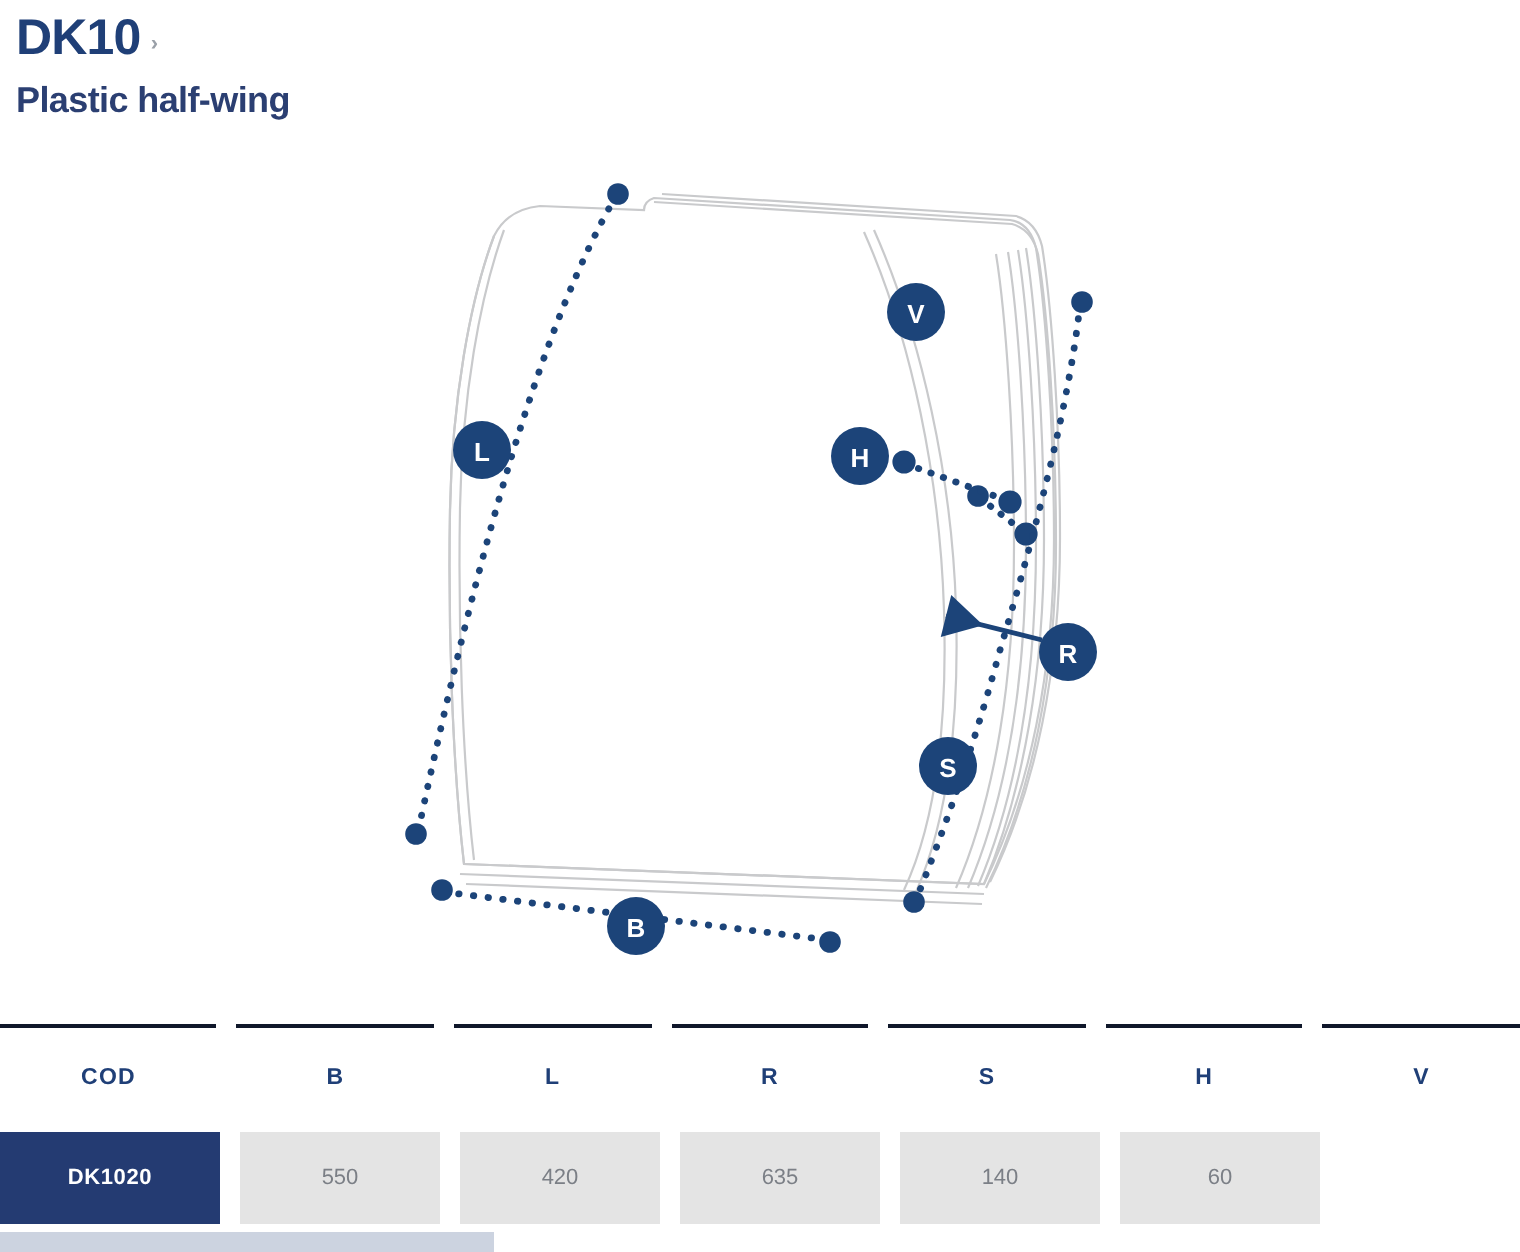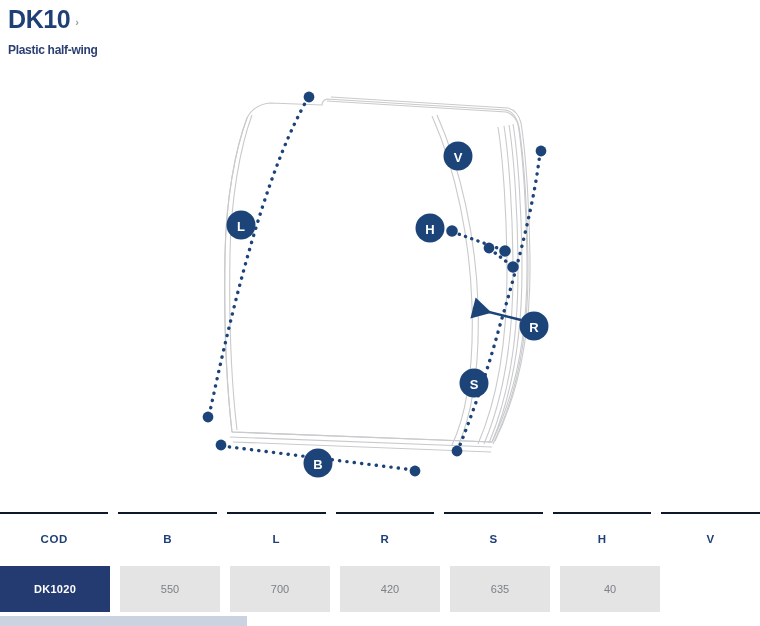--- a/index.html
+++ b/index.html
@@ -23,21 +23,21 @@
     line-height: 30px;
   }
   .title-chevron {
     font-size: 11px;
     color: #9aa0a8;
     font-weight: bold;
     position: relative;
     top: -2px;
   }
   .subtitle {
-    font-size: 12px;
+    font-size: 18px;
     font-weight: bold;
     color: #2b3f72;
     letter-spacing: -0.3px;
     margin-top: 6px;
     line-height: 21px;
   }
 
   
   .drawing { position: absolute; left: 0; top: 80px; width: 760px; height: 420px; }
   .drawing svg { display: block; }
@@ -208,22 +208,22 @@
       <div class="th c1">B</div>
       <div class="th c2">L</div>
       <div class="th c3">R</div>
       <div class="th c4">S</div>
       <div class="th c5">H</div>
       <div class="th c6">V</div>
     </div>
     <div class="tbody">
       <div class="td code c0">DK1020</div>
       <div class="td c1">550</div>
-      <div class="td c2">700</div>
       <div class="td c3">420</div>
       <div class="td c4">635</div>
-      <div class="td c6">40</div>
+      <div class="td c5">140</div>
+      <div class="td c6">60</div>
     </div>
   </div>
 
   <div class="bottom-strip"></div>
 
 </div>
 
 </body></html>

